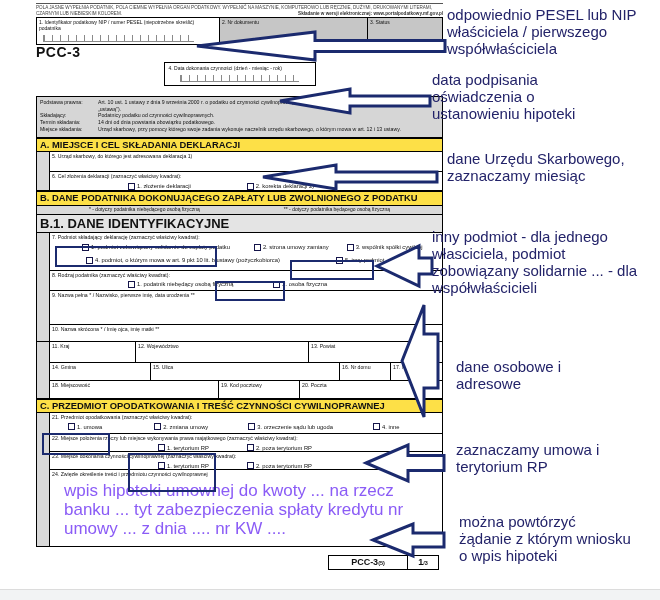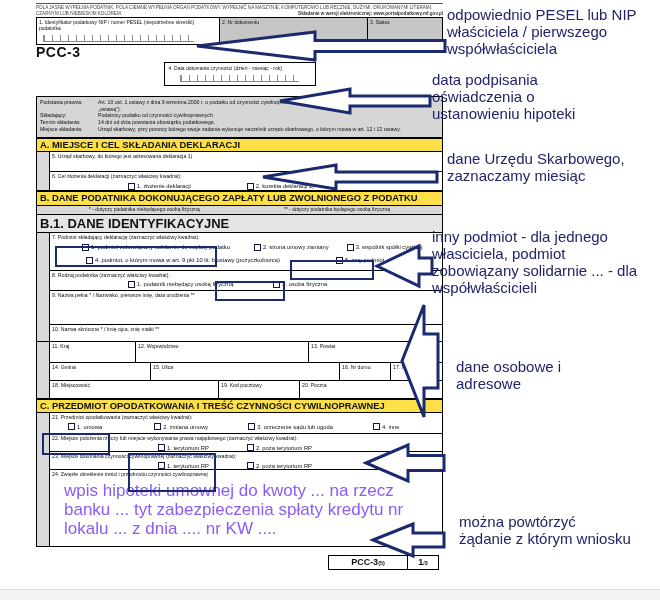--- a/index.html
+++ b/index.html
@@ -294,21 +294,21 @@
                 <span class="cb"></span>
                 <span>2. poza terytorium RP</span>
               </span>
           </div>
         </div>
         <div class="fld" style="height:76px;">
           <span class="lbl">24. Zwięzłe określenie treści i przedmiotu czynności cywilnoprawnej</span>
           <div class="hand">
             <div>wpis hipoteki umownej do kwoty ... na rzecz</div>
             <div>banku ... tyt zabezpieczenia spłaty kredytu nr</div>
-            <div>lokalu ... z dnia .... nr KW ....</div>
+            <div>umowy ... z dnia .... nr KW ....</div>
           </div>
         </div>
       </div>
     </div>
 
     <div class="footer">
       <div class="fbox code"><span>PCC-3</span><span class="sub">(5)</span></div>
       <div class="fbox page"><span>1</span><span class="sub">/3</span></div>
     </div>
   </div>
@@ -336,23 +336,28 @@
   <div class="note" style="left:432px;top:228px;">
     <div>inny podmiot - dla jednego</div>
     <div>własciciela, podmiot</div>
     <div>zobowiązany solidarnie ... - dla</div>
     <div>współwłaścicieli</div>
   </div>
   <div class="note" style="left:456px;top:345px;margin-top:13px;">
     <div>dane osobowe i</div>
     <div>adresowe</div>
   </div>
+  <div class="note" style="left:456px;top:441px;">
+    <div>zaznaczamy umowa i</div>
+    <div>terytorium RP</div>
+  </div>
   <div class="note" style="left:459px;top:513px;">
     <div>można powtórzyć</div>
     <div>żądanie z którym wniosku</div>
+    <div>o wpis hipoteki</div>
   </div>
 
   <svg class="arrows" width="660" height="600" viewBox="0 0 660 600">
     <g fill="#ffffff" stroke="#1b2a6e" stroke-width="3" stroke-linejoin="miter">
       <polygon points="197,46 315,32 315,40.5 445,40.5 445,51.5 315,51.5 315,60"></polygon>
       <polygon points="280,101 350,89 350,96 430,96 430,106 350,106 350,113"></polygon>
       <polygon points="263,177 336,165 336,172 437,172 437,182 336,182 336,189"></polygon>
       <polygon points="377,266 419,246 419,258 432,258 432,274 419,274 419,286"></polygon>
       <polygon points="402,361 424,305 424,334 438,334 438,388 424,388 424,417"></polygon>
       <polygon points="366,463 408,445 408,455.5 444,455.5 444,470.5 408,470.5 408,481"></polygon>

